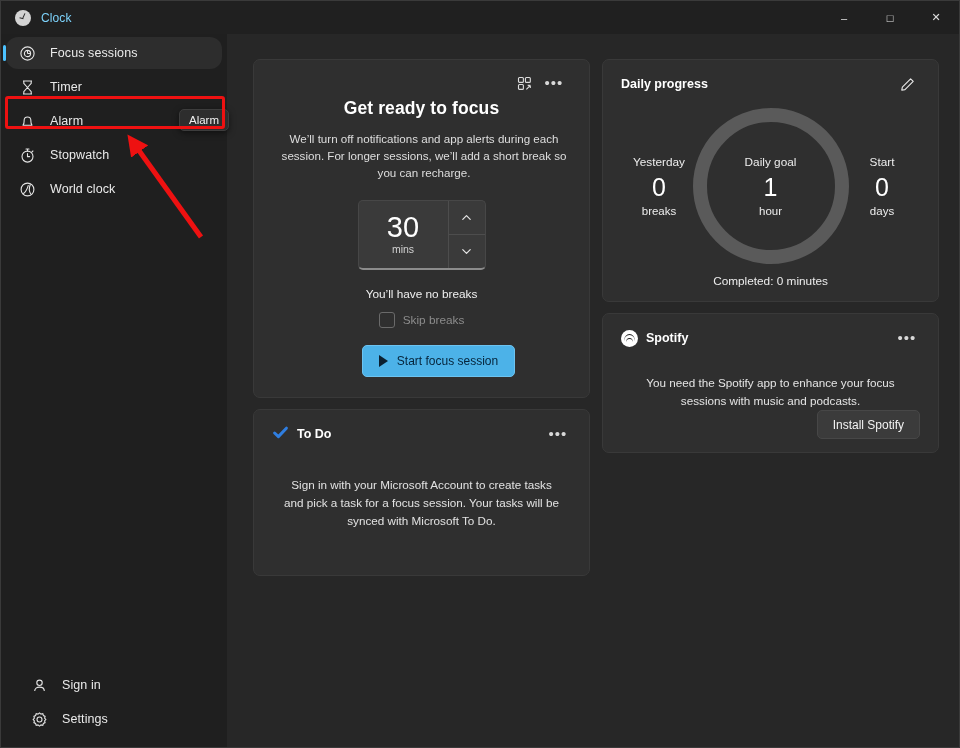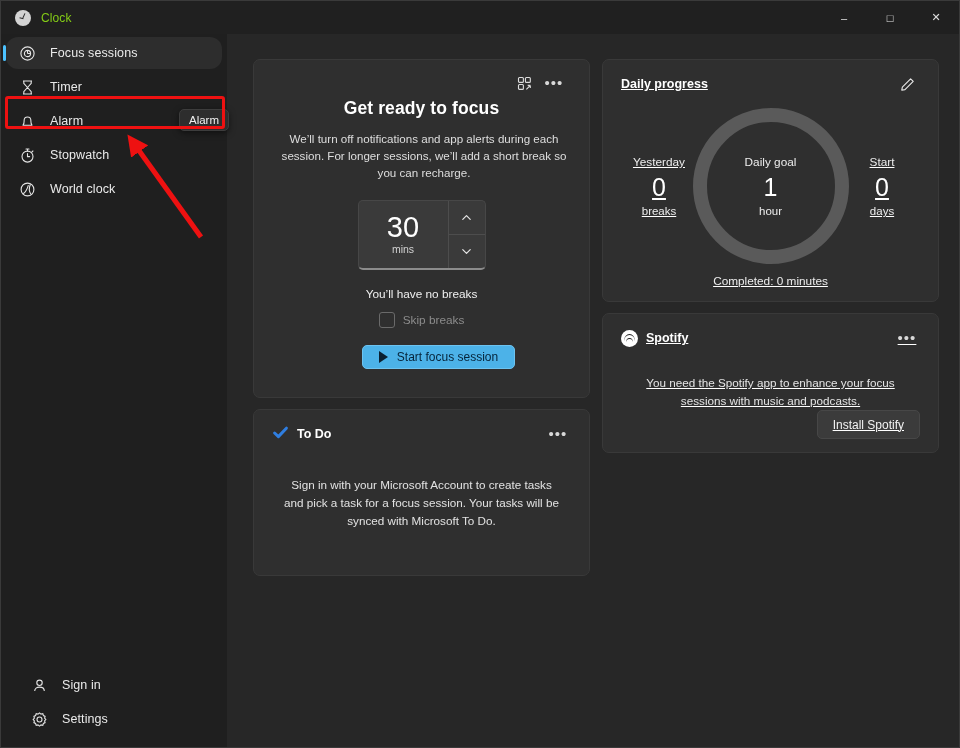--- a/index.html
+++ b/index.html
@@ -36,21 +36,21 @@
   .title-left {
     display: flex;
     align-items: center;
     gap: 10px;
     padding-left: 14px;
     width: 226px;
     height: 100%;
   }
   .title-text {
     font-size: 12px;
-    color: #84cc16;
+    color: #7dd3fc;
     letter-spacing: 0.1px;
   }
   .clock-app-icon {
     width: 16px; height: 16px;
     border-radius: 50%;
     background: #d4d4d4;
     position: relative;
     flex: 0 0 16px;
   }
   .clock-app-icon::before {
@@ -161,21 +161,21 @@
     flex: 1 1 auto;
     background: #272727;
     padding: 25px 22px 0 26px;
     display: flex;
     gap: 12px;
     align-items: flex-start;
     overflow: hidden;
   }
   .col { display: flex; flex-direction: column; gap: 11px; }
   .col-left { width: 337px; flex: 0 0 337px; }
-  .col-right { width: 337px; flex: 0 0 337px; text-decoration: underline; }
+  .col-right { width: 337px; flex: 0 0 337px; }
 
   .card {
     background: #2f2f2f;
     border: 1px solid #393939;
     border-radius: 7px;
     position: relative;
   }
 
   
   .card-focus { padding: 10px 22px 26px 22px; height: 339px; }
@@ -282,21 +282,21 @@
     font-size: 11.8px;
     color: #8c8c8c;
   }
 
   .start-wrap { display: flex; justify-content: center; margin-top: 17px; }
   .start-btn {
     background: #4cb2e8;
     color: #06243a;
     border: 1px solid #6cc3f0;
     border-radius: 5px;
-    height: 24px;
+    height: 32px;
     padding: 0 16px;
     display: flex;
     align-items: center;
     gap: 9px;
     font-size: 12px;
     cursor: default;
     margin-left: 34px;
   }
   .play-tri {
     width: 0; height: 0;

